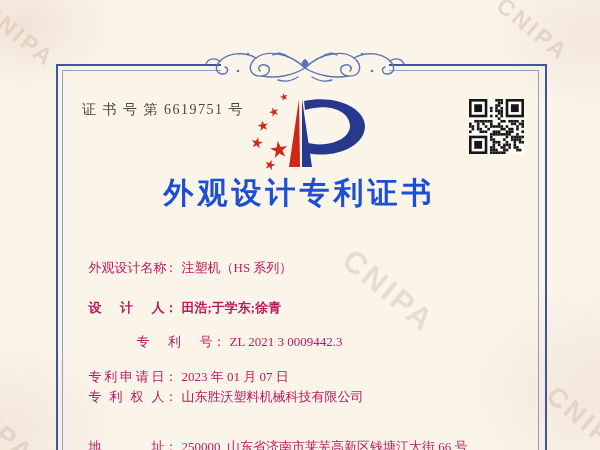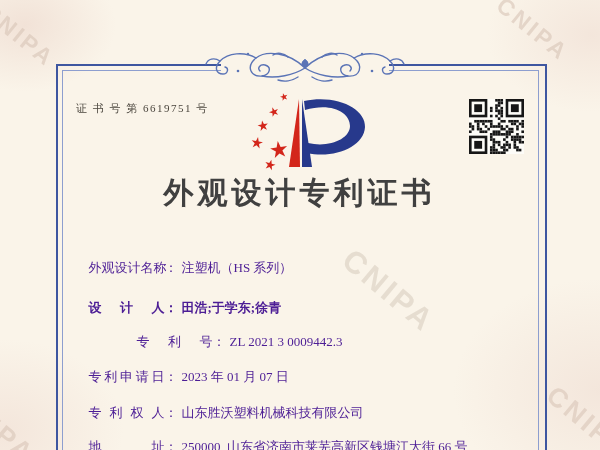--- a/index.html
+++ b/index.html
@@ -35,41 +35,41 @@
     position:absolute;left:62px;top:70px;width:475px;height:392px;z-index:2;
     border:1px solid #8d9ecf;
   }
   .ornament-mask{
     position:absolute;left:221px;top:59px;width:168px;height:12px;
     background:#faf4e9;z-index:3;
   }
   .ornament{position:absolute;left:204px;top:44px;width:202px;height:44px;z-index:4;}
 
   .cert-no{
-    position:absolute;left:76px;top:101px;z-index:5;
-    font-size:11px;color:#4b463e;letter-spacing:1.5px;
+    position:absolute;left:82px;top:101px;z-index:5;
+    font-size:14px;color:#4b463e;letter-spacing:1.5px;
   }
   .emblem{position:absolute;left:249px;top:87px;width:126px;height:86px;z-index:5;}
   .qr{position:absolute;left:469px;top:99px;width:55px;height:55px;z-index:5;background:#fdfcf8;}
   .title{
     position:absolute;left:56px;top:173px;width:487px;z-index:5;
-    text-align:center;font-size:30px;font-weight:bold;color:#404040;
+    text-align:center;font-size:30px;font-weight:bold;color:#1d4ed8;
     letter-spacing:4px;
   }
   .row{
     position:absolute;left:82px;width:450px;z-index:5;
-    font-size:13px;color:#4c1d95;white-space:pre;
+    font-size:13px;color:#be185d;white-space:pre;
   }
   .row .lbl{
     display:inline-block;width:76px;vertical-align:bottom;
     text-align:justify;text-align-last:justify;
   }
   .row .colon{display:inline-block;margin-right:4px;}
   .r1{top:243px;} .r2{top:283px;font-weight:bold;} .r3{top:317px;margin-left:48px;}
-  .r4{top:352px;} .r5{top:388px;} .r6{top:422px;}
+  .r4{top:352px;} .r5{top:372px;} .r6{top:422px;}
 </style>
 </head>
 <body>
 
 <span class="wm wm-tl">CNIPA</span>
 <span class="wm wm-tr">CNIPA</span>
 <span class="wm wm-c">CNIPA</span>
 <span class="wm wm-rb">CNIPA</span>
 <span class="wm wm-lb">CNIPA</span>
 

